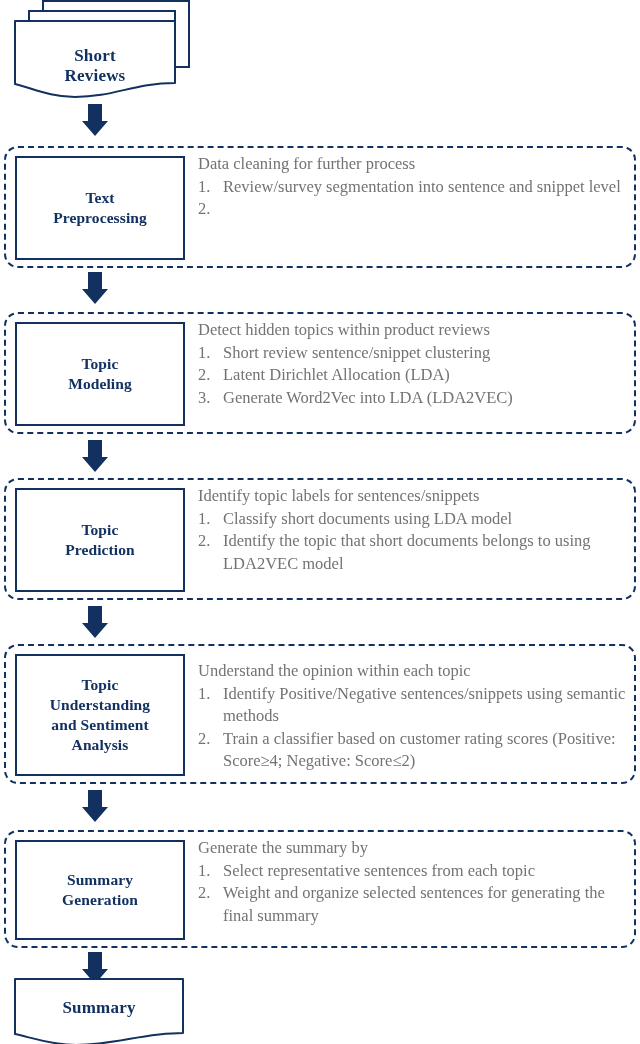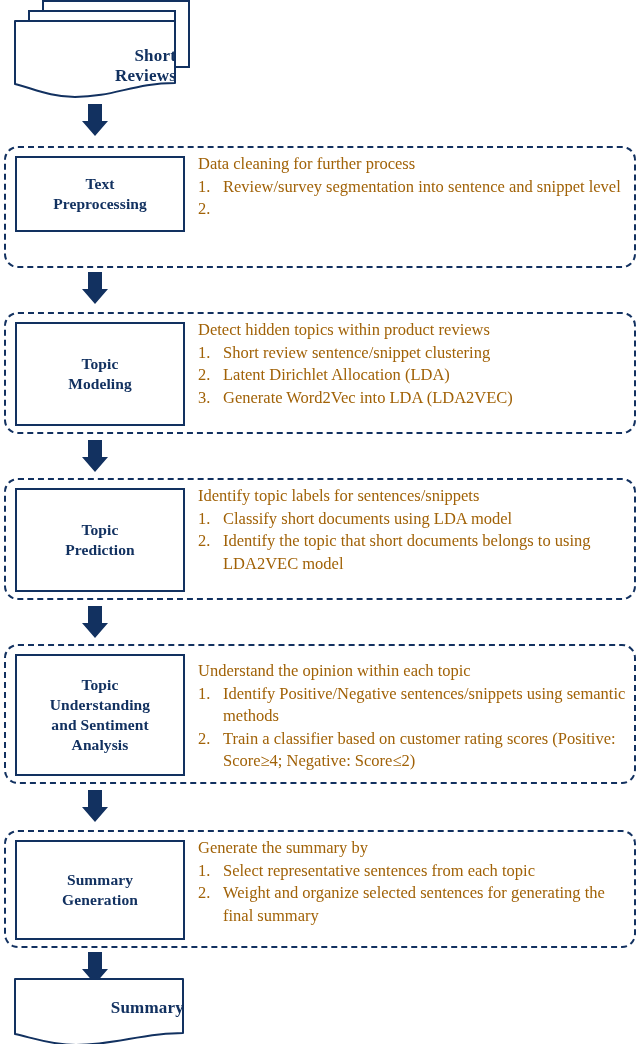--- a/index.html
+++ b/index.html
@@ -38,21 +38,21 @@
     width: 162px;
     height: 80px;
   }
   .doc-front svg { display: block; }
 
   .doc-label {
     position: absolute;
     left: 0;
     width: 162px;
     top: 26px;
-    text-align: right;
+    text-align: center;
     font-weight: bold;
     font-size: 17px;
     line-height: 20px;
     letter-spacing: 0.2px;
     color: #123160;
   }
   .doc-label.one-line { top: 44px; }
 
   
   .arrow {
@@ -93,21 +93,21 @@
     letter-spacing: 0.1px;
     padding: 0 4px;
   }
   .stage-body {
     position: absolute;
     left: 192px;
     top: 5px;
     right: 4px;
     font-size: 16.5px;
     line-height: 22.5px;
-    color: #a16207;
+    color: #737373;
   }
   .stage-head-line {
     margin: 0 0 0 0;
     white-space: nowrap;
   }
   ol.stage-list {
     list-style: none;
     margin: 0;
     padding: 0;
   }
@@ -141,21 +141,21 @@
   </div>
 </div>
 
 <div class="arrow" style="left:78px; top:104px;">
   <svg width="34" height="34" viewBox="0 0 34 34">
     <path d="M10,0 L24,0 L24,17 L30,17 L17,32 L4,17 L10,17 Z" fill="#123160"></path>
   </svg>
 </div>
 
 <div class="stage" style="top:146px; height:122px;">
-  <div class="stage-inner-box" style="height:76px;">
+  <div class="stage-inner-box" style="height:104px;">
     <div class="stage-title">
       <div>Text</div>
       <div>Preprocessing</div>
     </div>
   </div>
   <div class="stage-body">
     <div class="stage-head-line">Data cleaning for further process</div>
     <ol class="stage-list">
       <li>
         <span class="num">1.</span>

